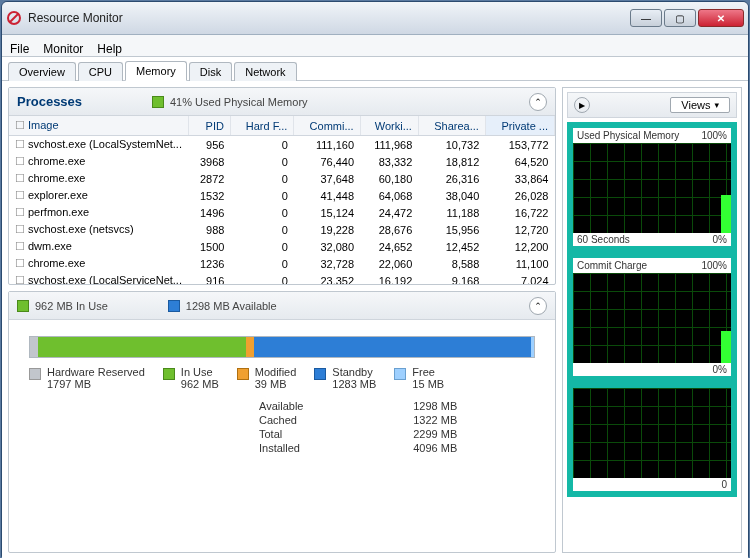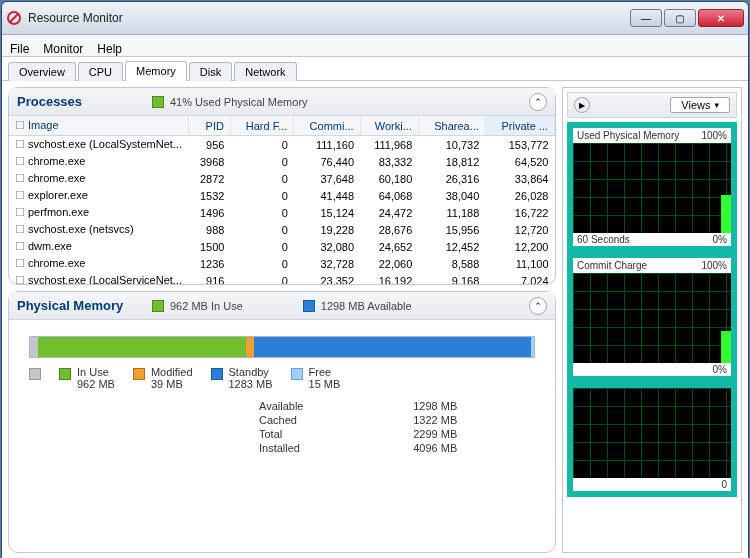--- a/index.html
+++ b/index.html
@@ -12,21 +12,21 @@
 .winbtn { width: 32px; height: 18px; border: 1px solid #6a7a8a; border-radius: 3px; background: linear-gradient(#e8eef5,#c8d0da); display: flex; align-items: center; justify-content: center; font-size: 10px; }
 .winbtn.close { background: linear-gradient(#e78,#c23); border-color: #8a2a2a; color: #fff; width: 46px; }
 .winbtn.close::before{content:"✕";font-weight:bold;}
 .menubar { height: 22px; background: #f5f7f9; display: flex; align-items: flex-end; padding: 0 8px; gap: 14px; border-bottom: 1px solid #c0c8d0; font-size: 12px; }
 .tabs { height: 24px; background: #fff; display: flex; align-items: flex-end; padding: 0 6px; gap: 0; border-bottom: 1px solid #c0c8d0; }
 .tab { padding: 3px 10px; border: 1px solid #b0b8c0; border-bottom: none; background: #eef2f6; border-radius: 3px 3px 0 0; margin-right: 2px; font-size: 11px; position: relative; top: 1px; }
 .tab.active { background: #fff; font-weight: normal; border-bottom: 1px solid #fff; }
 .content { display: flex; padding: 6px; gap: 6px; height: 478px; background: #fff; }
 .left { flex: 1; display: flex; flex-direction: column; gap: 6px; }
 .right { width: 180px; border: 1px solid #c0c8d0; background: #fff; display: flex; flex-direction: column; padding: 4px; gap: 4px; }
-.panel { border: 1px solid #c0c8d0; background: #fff; border-radius: 10px; }
+.panel { border: 1px solid #c0c8d0; background: #fff; border-radius: 2px; }
 .panelhead { height: 28px; background: linear-gradient(#f5f7f9,#e6eaef); border-bottom: 1px solid #cfd5dc; display: flex; align-items: center; padding: 0 8px; }
 .panelhead .ptitle { font-weight: bold; font-size: 13px; color: #003a75; width: 135px; }
 .panelhead .pinfo { display: flex; align-items: center; gap: 6px; font-size: 11px; color: #444; }
 .swatch { width: 12px; height: 12px; }
 .collapse { margin-left: auto; width: 18px; height: 18px; border: 1px solid #a0a8b0; border-radius: 9px; background: #fff; display: flex; align-items: center; justify-content: center; font-size: 9px; }
 .grid { width: 100%; font-size: 11px; border-collapse: collapse; }
 .grid thead th { text-align: right; padding: 3px 6px; border-bottom: 1px solid #d0d6de; border-right: 1px solid #e0e4ea; background: #f4f6f9; font-weight: normal; color: #003a75; }
 .grid thead th:first-child { text-align: left; width: 160px; }
 .grid tbody td { text-align: right; padding: 2px 6px; white-space: nowrap; }
 .grid tbody td:first-child { text-align: left; }
@@ -184,21 +184,20 @@
                   <td>9,168</td>
                   <td>7,024</td>
                 </tr>
               </tbody>
         </table>
         </div>
       </div>
 
       <div class="panel" style="flex:1">
         <div class="panelhead">
-          <span class="ptitle">Physical Memory</span>
           <span class="pinfo">
               <span class="swatch" style="background:#6fbf2e;border:1px solid #4a8a1a"></span>
               <span>962 MB In Use</span>
             </span>
           <span class="pinfo" style="margin-left:60px">
               <span class="swatch" style="background:#2d7ed6;border:1px solid #1a5aa0"></span>
               <span>1298 MB Available</span>
             </span>
           <span class="collapse">⌃</span>
         </div>
@@ -207,20 +206,24 @@
             <div style="flex:0 0 8px;background:#c2c6cc"></div>
             <div style="flex:962;background:#6fbf2e"></div>
             <div style="flex:39;background:#f0a030"></div>
             <div style="flex:1283;background:#2d7ed6"></div>
             <div style="flex:15;background:#9ed0ff"></div>
           </div>
         </div>
         <div class="legend">
           <div class="legitem">
               <span class="sw" style="background:#c2c6cc;border:1px solid #999"></span>
+              <span class="labs">
+                <span>Hardware Reserved</span>
+                <span>1797 MB</span>
+              </span>
             </div>
           <div class="legitem">
               <span class="sw" style="background:#6fbf2e;border:1px solid #4a8a1a"></span>
               <span class="labs">
                 <span>In Use</span>
                 <span>962 MB</span>
               </span>
             </div>
           <div class="legitem">
               <span class="sw" style="background:#f0a030;border:1px solid #b07010"></span>

